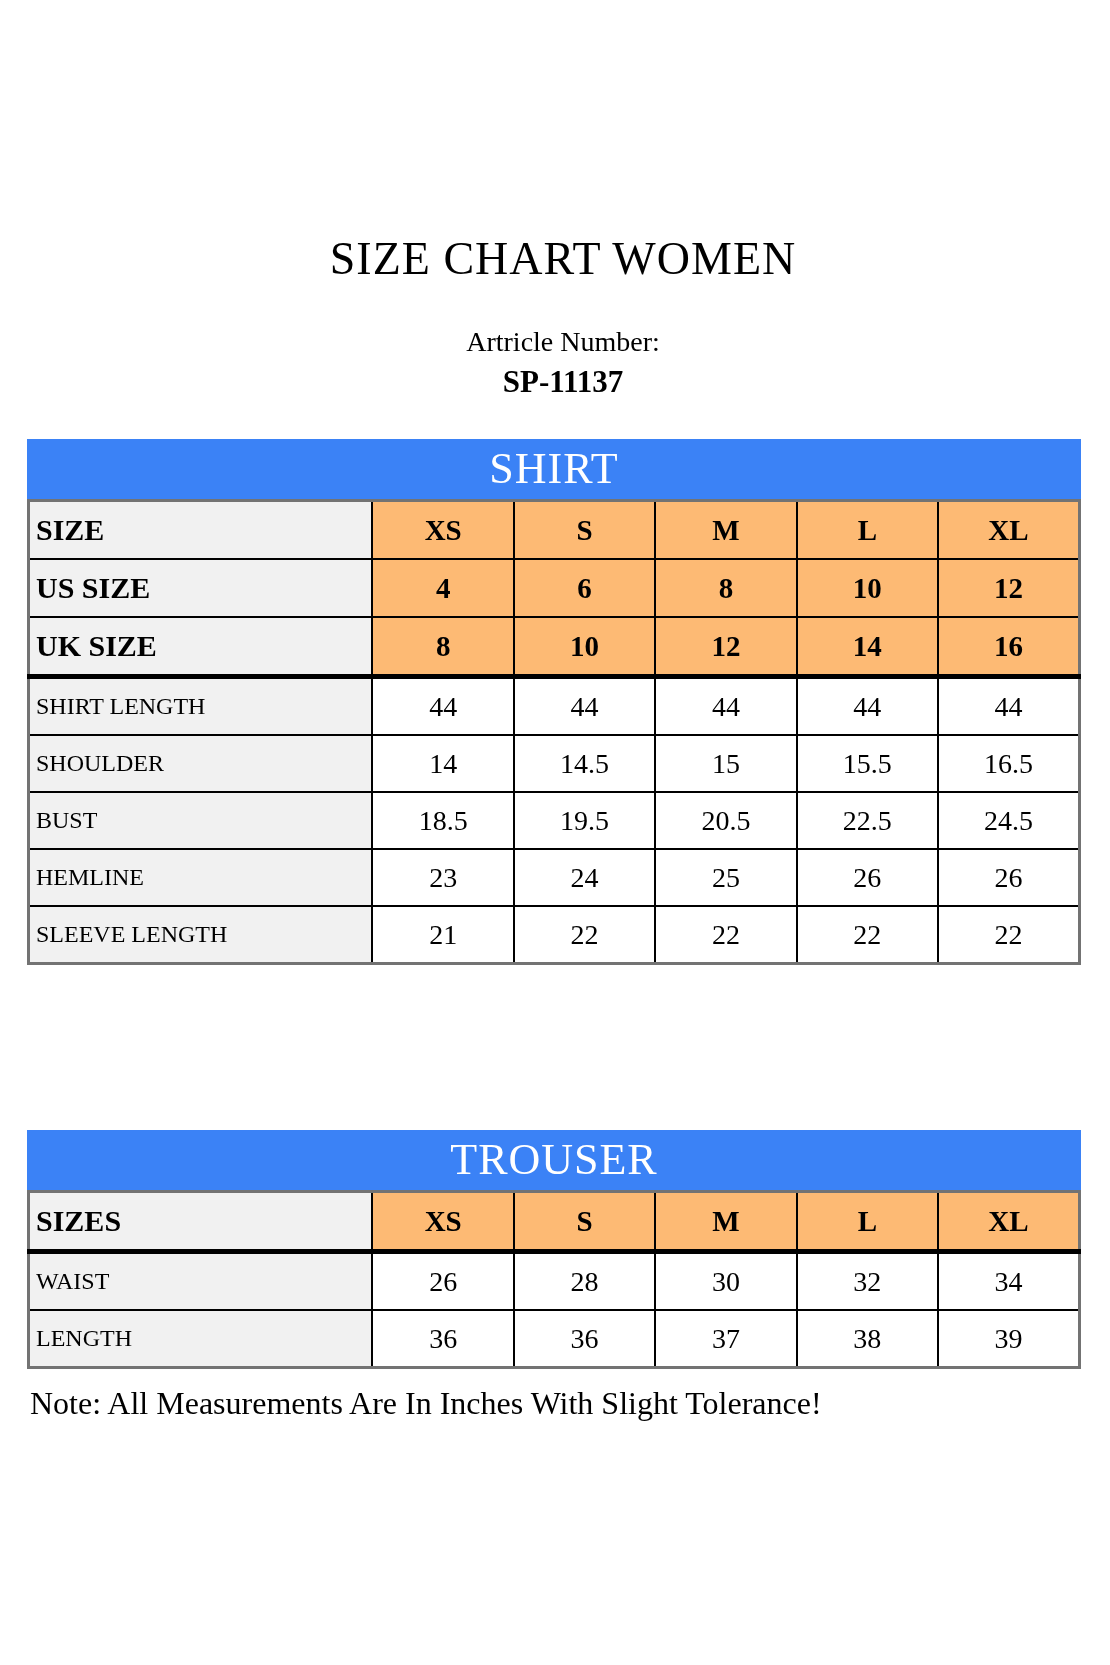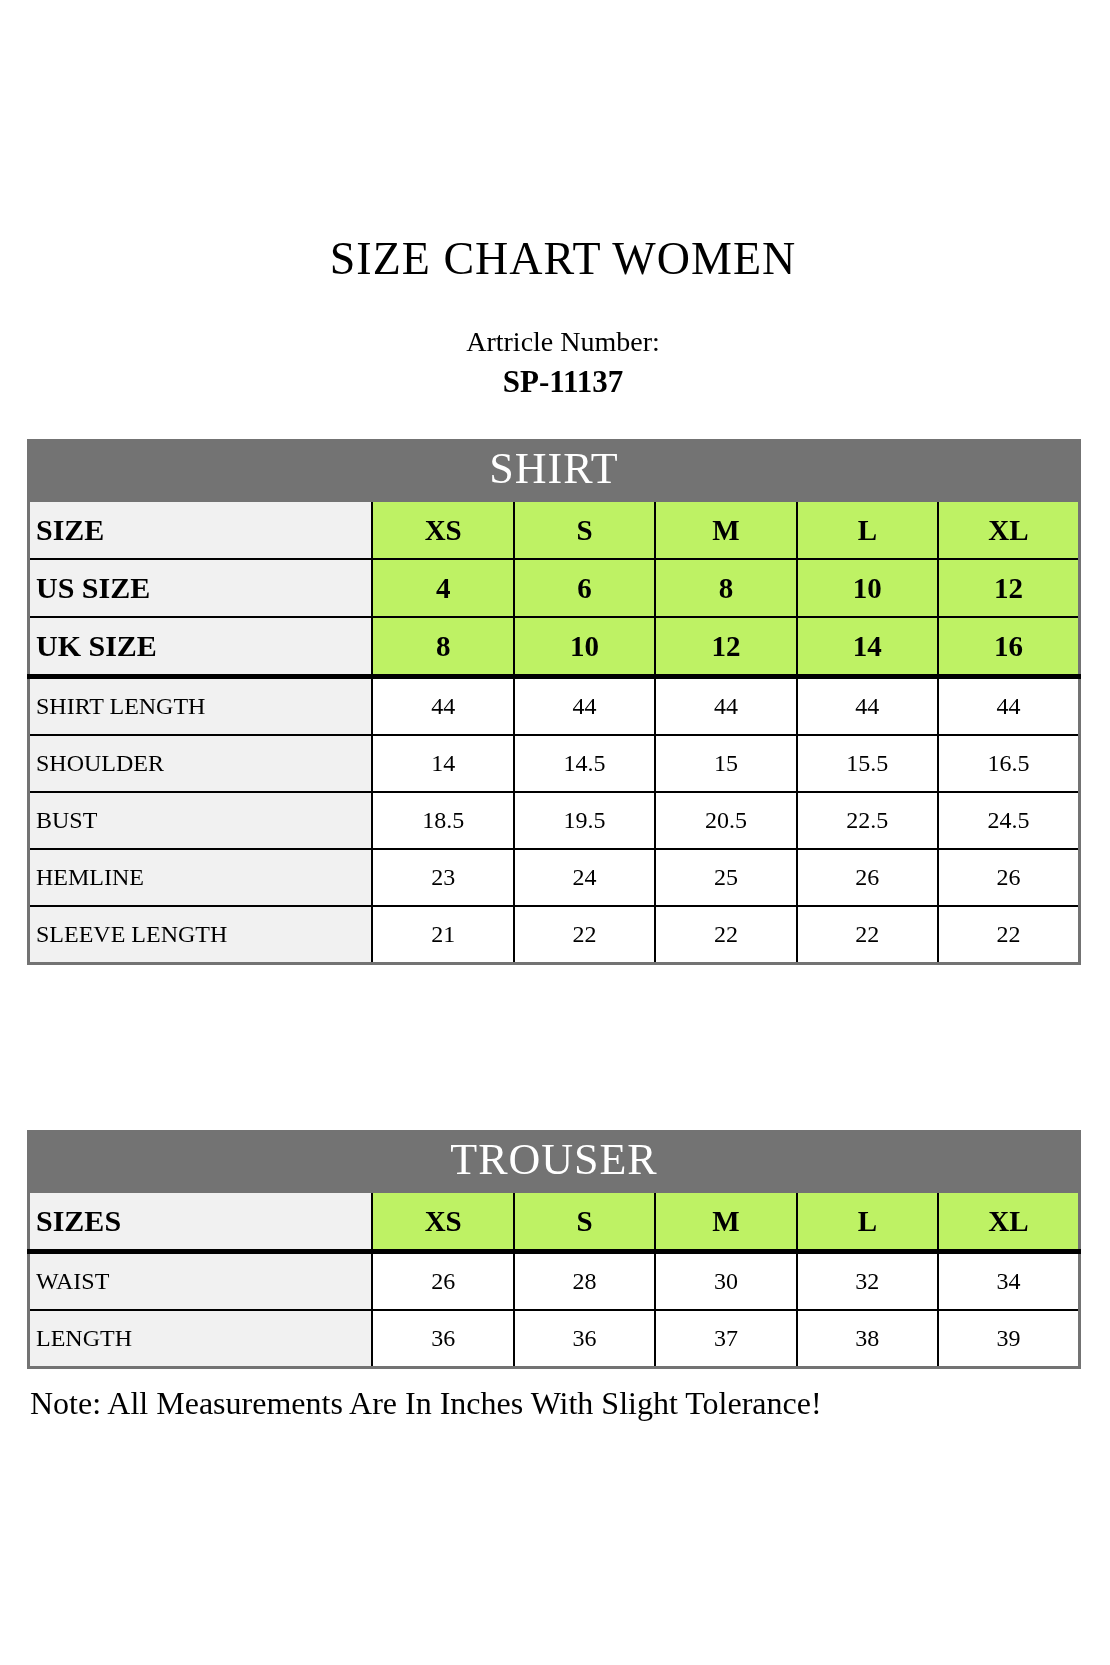--- a/index.html
+++ b/index.html
@@ -40,50 +40,50 @@
     font-size: 31px;
     font-weight: bold;
   }
   .table-block { position: absolute; left: 27px; width: 1054px; }
   #shirt-block { top: 439px; }
   #trouser-block { top: 1130px; border-radius: 28px; }
   .band {
     box-sizing: border-box;
     width: 100%;
     height: 60px;
-    background: #737373;
+    background: #3b82f6;
     color: #ffffff;
     text-align: center;
     font-size: 44px;
     line-height: 60px;
     letter-spacing: 1px;
   }
   table.size-table {
     width: 100%;
     border-collapse: collapse;
     border: 3px solid #737373;
     table-layout: fixed;
   }
   table.size-table td {
     border: 2px solid #000000;
     vertical-align: middle;
     overflow: hidden;
   }
-  tr.size-row td { height: 54px; background: #bef264; font-weight: bold; }
+  tr.size-row td { height: 54px; background: #fdba74; font-weight: bold; }
   tr.measure-row td { height: 53px; background: #ffffff; }
   tr.thick-bottom td { border-bottom: 5px solid #000000; }
   td.label-cell {
     text-align: left;
     padding-left: 6px;
     background: #f1f1f1 !important;
   }
   tr.size-row td.label-cell { font-size: 30px; }
   tr.size-row td.value-cell { font-size: 29px; text-align: center; }
   tr.measure-row td.label-cell { font-size: 24px; font-weight: normal; }
-  tr.measure-row td.value-cell { font-size: 24px; font-weight: normal; text-align: center; }
+  tr.measure-row td.value-cell { font-size: 28px; font-weight: normal; text-align: center; }
   .note {
     position: absolute;
     top: 1385px;
     left: 30px;
     font-size: 32px;
   }
 </style>
 </head>
 <body>
 

